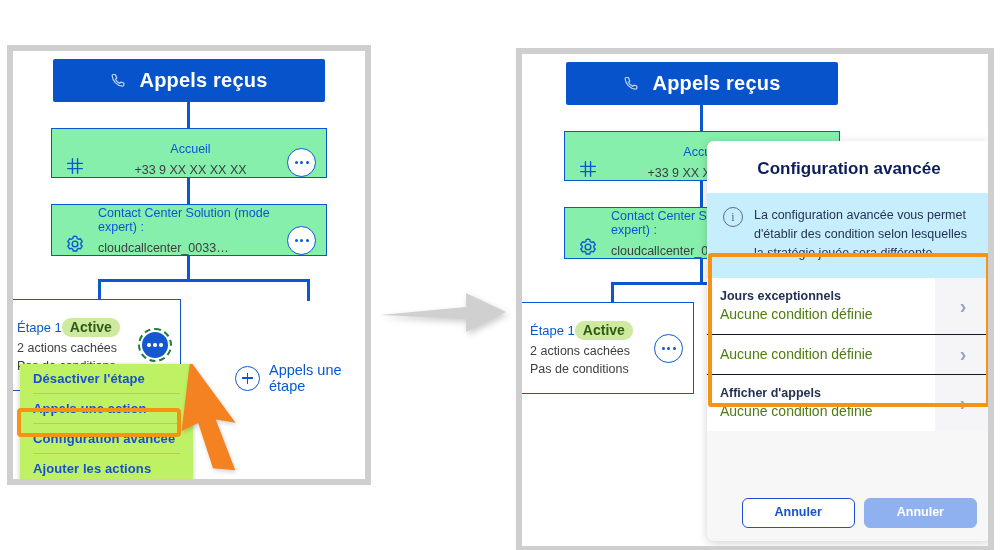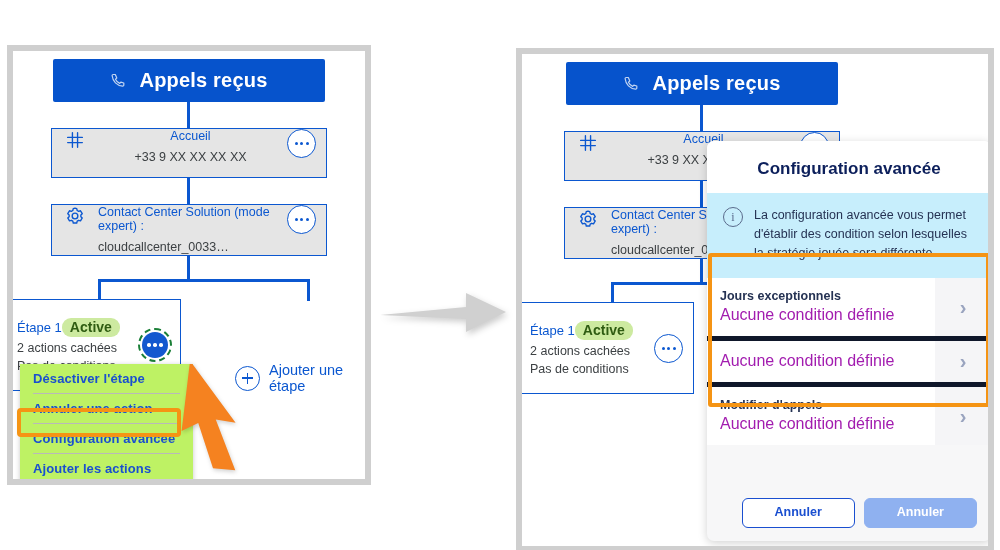--- a/index.html
+++ b/index.html
@@ -29,22 +29,22 @@
   }
   .flow-header .ttl{font-size:20px;font-weight:bold;letter-spacing:.2px;}
   .phone-ico{width:17px;height:17px;opacity:.75;display:block;}
 
   
   .vline{position:absolute;background:#0b57d0;width:3px;}
   .hline{position:absolute;background:#0b57d0;height:3px;}
 
   
   .node{
-    position:absolute;background:#e5e5e5;border:1.5px solid #0b57d0;
-    box-sizing:border-box;display:flex;align-items:flex-start;
+    position:absolute;background:#86efac;border:1.5px solid #0b57d0;
+    box-sizing:border-box;display:flex;align-items:flex-end;
   }
   .node .nico{width:46px;display:flex;align-items:center;justify-content:center;color:#0b57d0;flex:0 0 46px;}
   .node .nbody{flex:1;display:flex;flex-direction:column;gap:7px;padding-right:4px;}
   .node .nline1{font-size:12.5px;color:#0b57d0;text-align:center;}
   .node .nline2{font-size:12.5px;color:#3c4043;text-align:center;}
   .node.lft .nline1,.node.lft .nline2{text-align:left;}
   .dots-btn{
     width:27px;height:27px;border-radius:50%;border:1.5px solid #0b57d0;
     display:flex;align-items:center;justify-content:center;gap:2.5px;
     margin-right:10px;flex:0 0 27px;background:#fff;
@@ -122,26 +122,26 @@
     padding:13px 16px 15px 16px;
   }
   .info-ico{
     width:18px;height:18px;border-radius:50%;border:1.3px solid #5a6b8c;
     color:#5a6b8c;font-size:12px;display:flex;align-items:center;
     justify-content:center;flex:0 0 18px;margin-top:1px;font-family:"Liberation Serif",serif;
   }
   .dlg-info p{margin:0;font-size:12.5px;line-height:1.52;color:#253253;}
   .dlg-list{background:#fff;}
   .dlg-row{
-    display:flex;align-items:stretch;border-bottom:5px solid #0f172a;background:#fff;
+    display:flex;align-items:stretch;border-bottom:1px solid #0f172a;background:#fff;
   }
   .dlg-row:last-child{border-bottom:none;}
   .dlg-row .rtxt{flex:1;padding:11px 0 12px 13px;display:flex;flex-direction:column;gap:3px;}
   .rtitle{font-size:12.5px;font-weight:bold;color:#253253;}
-  .rsub{font-size:16px;color:#a21caf;}
+  .rsub{font-size:14px;color:#4d7c0f;}
   .dlg-row .rchev{
     width:56px;background:#f5f5f7;display:flex;align-items:center;justify-content:center;
     color:#9aa4bf;font-size:20px;font-weight:bold;
   }
   .dlg-hl{
     position:absolute;border:4px solid #f59414;border-radius:3px;
     box-sizing:border-box;pointer-events:none;
   }
   .dlg-foot{
     position:absolute;right:14px;bottom:13px;display:flex;gap:9px;align-items:center;
@@ -226,27 +226,27 @@
       </div>
       <span class="dots-sel">
           <i></i>
           <i></i>
           <i></i>
         </span>
     </div>
 
     <div class="add-step" style="left:222px;top:311px;">
       <span class="plus-circle"></span>
-      <span>Ajouter une étape</span>
+      <span>Appels une étape</span>
     </div>
 
     <div class="ctx-menu" style="left:7px;top:313px;width:173px;">
       <div class="ctx-item">Désactiver l'étape</div>
       <div class="ctx-sep"></div>
-      <div class="ctx-item">Annuler une action</div>
+      <div class="ctx-item">Appels une action</div>
       <div class="ctx-sep"></div>
       <div class="ctx-item">Configuration avancée</div>
       <div class="ctx-sep"></div>
       <div class="ctx-item">Ajouter les actions</div>
       <div class="ctx-sep"></div>
       <div class="ctx-item danger">Supprimer l'étape</div>
     </div>
 
     <div class="ctx-hl" style="left:4px;top:357px;width:164px;height:29px;"></div>
 
@@ -347,21 +347,21 @@
           <div class="rchev">›</div>
         </div>
         <div class="dlg-row">
           <div class="rtxt">
             <span class="rsub">Aucune condition définie</span>
           </div>
           <div class="rchev">›</div>
         </div>
         <div class="dlg-row">
           <div class="rtxt">
-            <span class="rtitle">Modifier d'appels</span>
+            <span class="rtitle">Afficher d'appels</span>
             <span class="rsub">Aucune condition définie</span>
           </div>
           <div class="rchev">›</div>
         </div>
       </div>
 
       <div class="dlg-foot">
         <span class="btn btn-cancel">Annuler</span>
         <span class="btn btn-primary">Annuler</span>
       </div>

